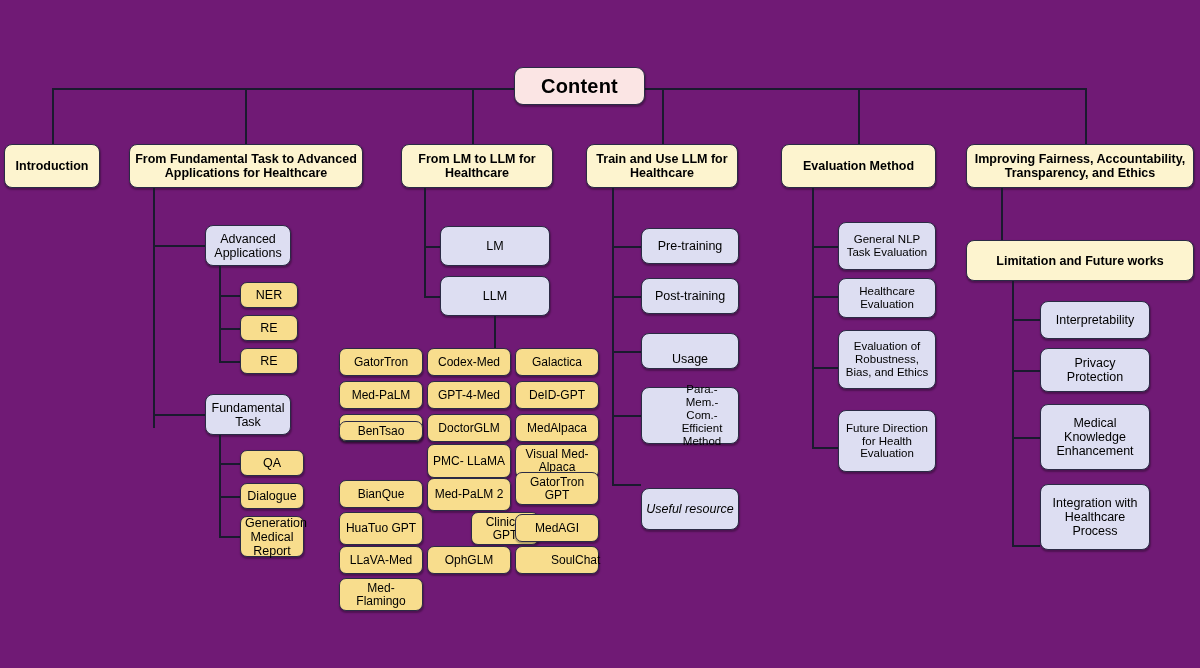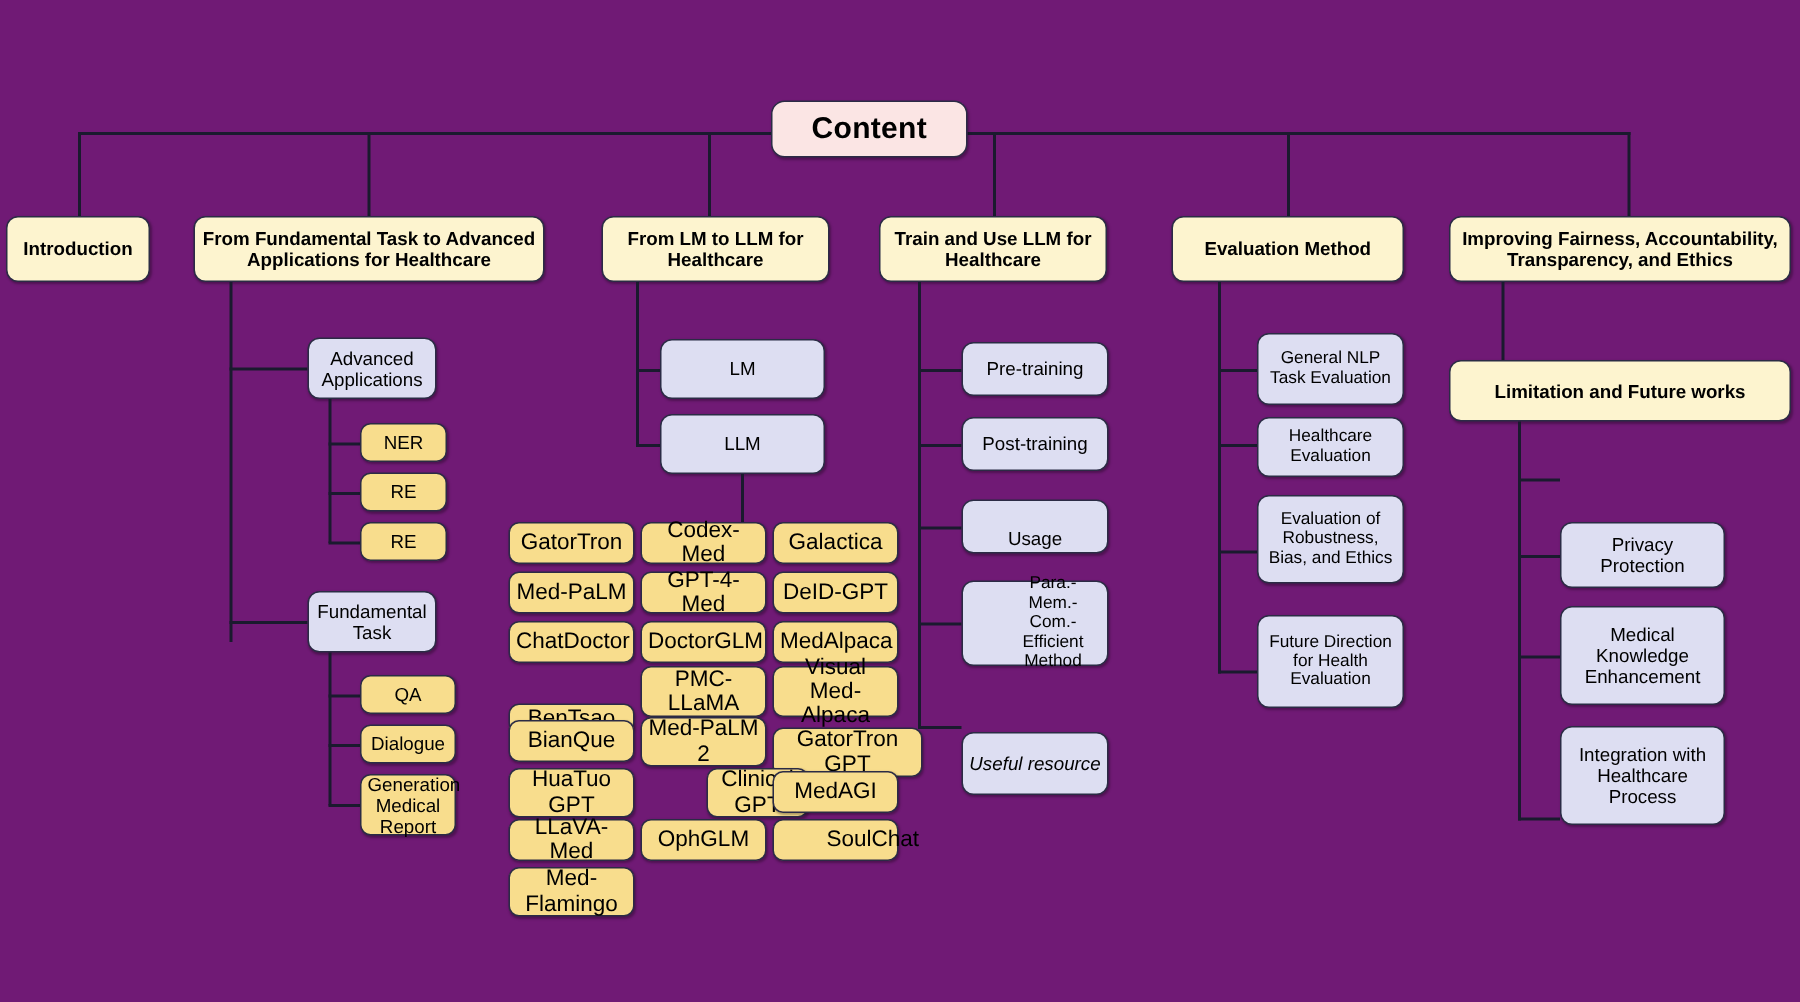--- a/index.html
+++ b/index.html
@@ -67,21 +67,21 @@
   
   .n-leaf {
     background: #f8dd8d;
     font-size: 12.5px;
     font-weight: normal;
     border-radius: 7px;
   }
   
   .n-chip {
     background: #f8dd8d;
-    font-size: 15px;
+    font-size: 12px;
     font-weight: normal;
     border-radius: 7px;
     line-height: 1.08;
   }
   .n-small { font-size: 11.5px; }
 </style>
 </head>
 <body>
 
 <div id="canvas">
@@ -205,37 +205,37 @@
   <div class="node n-chip" style="left:339px; top:414px; width:84px; height:28px;">
     <span>ChatDoctor</span>
     </div>
   <div class="node n-chip" style="left:427px; top:414px; width:84px; height:28px;">
     <span>DoctorGLM</span>
     </div>
   <div class="node n-chip" style="left:515px; top:414px; width:84px; height:28px;">
     <span>MedAlpaca</span>
     </div>
 
-  <div class="node n-chip" style="left:339px; top:421px; width:84px; height:20px;margin-top:48px;">
+  <div class="node n-chip" style="left:339px; top:421px; width:84px; height:20px;">
     <span>BenTsao</span>
     </div>
   <div class="node n-chip" style="left:427px; top:444px; width:84px; height:34px;">
     <span>PMC- LLaMA</span>
     </div>
   <div class="node n-chip" style="left:515px; top:444px; width:84px; height:34px;">
     <span>Visual Med- Alpaca</span>
     </div>
 
   <div class="node n-chip" style="left:339px; top:480px; width:84px; height:28px;">
     <span>BianQue</span>
     </div>
   <div class="node n-chip" style="left:427px; top:478px; width:84px; height:33px;">
     <span>Med-PaLM 2</span>
     </div>
-  <div class="node n-chip" style="left:515px; top:485px; width:100px; height:33px;">
+  <div class="node n-chip" style="left:515px; top:472px; width:84px; height:33px;">
     <span>GatorTron GPT</span>
     </div>
 
   <div class="node n-chip" style="left:339px; top:512px; width:84px; height:33px;">
     <span>HuaTuo GPT</span>
     </div>
   <div class="node n-chip" style="left:427px; top:512px; width:68px; height:33px;margin-left:44px;">
     <span>Clinical GPT</span>
     </div>
   <div class="node n-chip" style="left:515px; top:514px; width:84px; height:28px;">
@@ -303,20 +303,23 @@
   <div class="node n-branch" style="left:966px; top:240px; width:228px; height:41px;">
     <span>Limitation and Future works</span>
   </div>
 
   <div class="ln v" style="left:1012px; top:281px; height:266px;"></div>
   <div class="ln h" style="left:1012px; top:319px; width:28px;"></div>
   <div class="ln h" style="left:1012px; top:370px; width:28px;"></div>
   <div class="ln h" style="left:1012px; top:437px; width:28px;"></div>
   <div class="ln h" style="left:1012px; top:545px; width:28px;"></div>
 
+  <div class="node n-cat" style="left:1040px; top:301px; width:110px; height:38px;">
+    <span>Interpretability</span>
+    </div>
   <div class="node n-cat" style="left:1040px; top:348px; width:110px; height:44px;">
     <span>Privacy Protection</span>
     </div>
   <div class="node n-cat" style="left:1040px; top:404px; width:110px; height:66px;">
     <span>Medical Knowledge Enhancement</span>
     </div>
   <div class="node n-cat" style="left:1040px; top:484px; width:110px; height:66px;">
     <span>Integration with Healthcare Process</span>
     </div>
 

